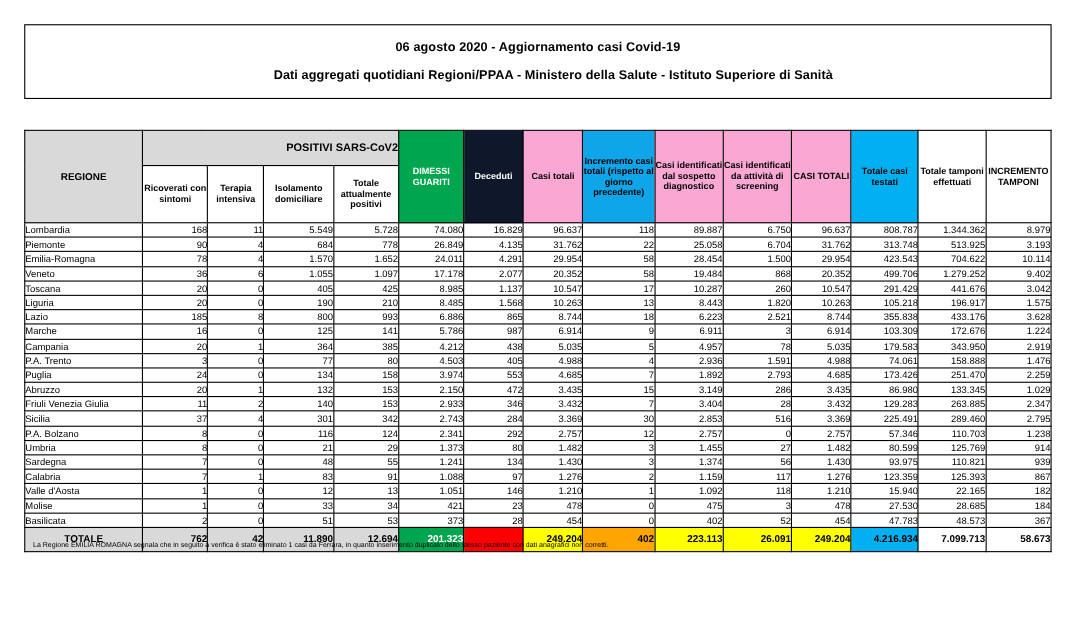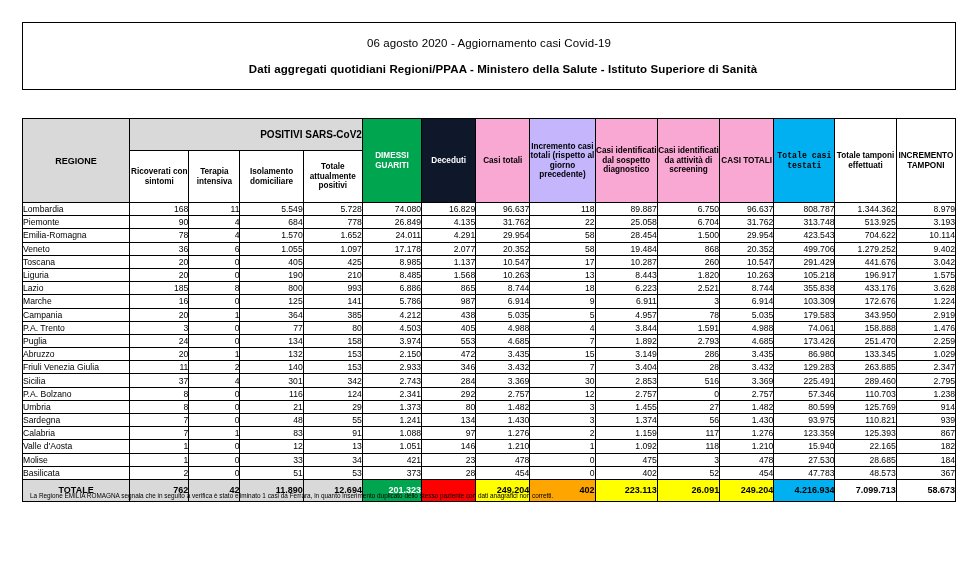--- a/index.html
+++ b/index.html
@@ -32,21 +32,21 @@
     border: 1px solid #000;
     box-sizing: border-box;
     display: flex;
     flex-direction: column;
     align-items: center;
     justify-content: center;
     gap: 14px;
   }
   .header-line1 {
     font-size: 11.5px;
-    font-weight: normal;
+    font-weight: bold;
     letter-spacing: 0.1px;
   }
   .header-line2 {
     font-size: 11.5px;
     font-weight: bold;
     letter-spacing: 0.1px;
     padding-left: 28px;
   }
 
   
@@ -84,23 +84,23 @@
     line-height: 1.15;
     padding: 1px 2px;
   }
   .hdr-regione {
     background: #d9d9d9;
     font-size: 9px;
   }
   .hdr-green { background: #00a550; color: #ffffff; }
   .hdr-red { background: #0f172a; color: #ffffff; margin-left: 44px; }
   .hdr-yellow { background: #f9a8d4; color: #000; margin-top: 32px; }
-  .hdr-orange { background: #c4b5fd; color: #000; }
+  .hdr-orange { background: #0ea5e9; color: #000; }
   .hdr-white { background: #ffffff; color: #000; }
-  .hdr-cyan { background: #00b0f0; color: #000; font-family: Liberation Mono, monospace; }
+  .hdr-cyan { background: #00b0f0; color: #000; }
 
   td.region {
     text-align: left;
     padding-left: 3px;
     height: 13.2px;
     font-size: 8.6px;
   }
   td.num {
     text-align: right;
     padding-right: 4px;
@@ -349,21 +349,21 @@
           <tr>
             <td class="region">P.A. Trento</td>
             <td class="num">3</td>
             <td class="num">0</td>
             <td class="num">77</td>
             <td class="num">80</td>
             <td class="num">4.503</td>
             <td class="num">405</td>
             <td class="num">4.988</td>
             <td class="num">4</td>
-            <td class="num">3.844</td>
+            <td class="num">2.936</td>
             <td class="num">1.591</td>
             <td class="num">4.988</td>
             <td class="num">74.061</td>
             <td class="num">158.888</td>
             <td class="num">1.476</td>
           </tr>
           <tr>
             <td class="region">Puglia</td>
             <td class="num">24</td>
             <td class="num">0</td>

